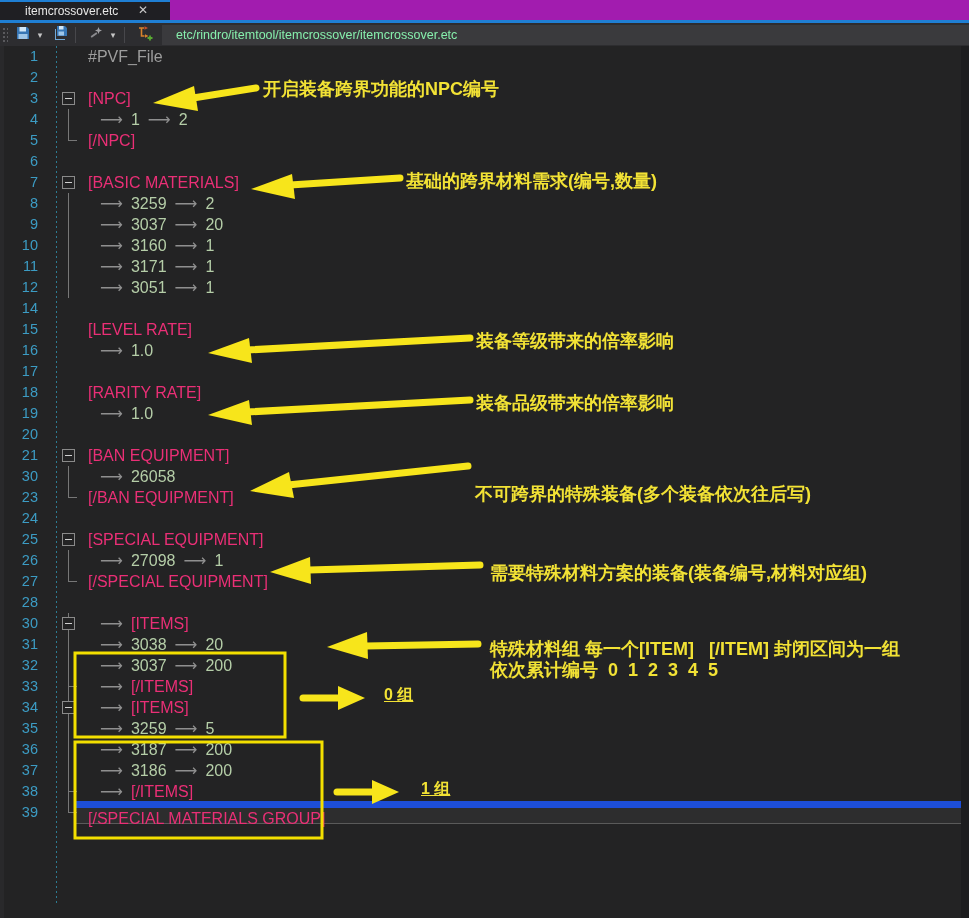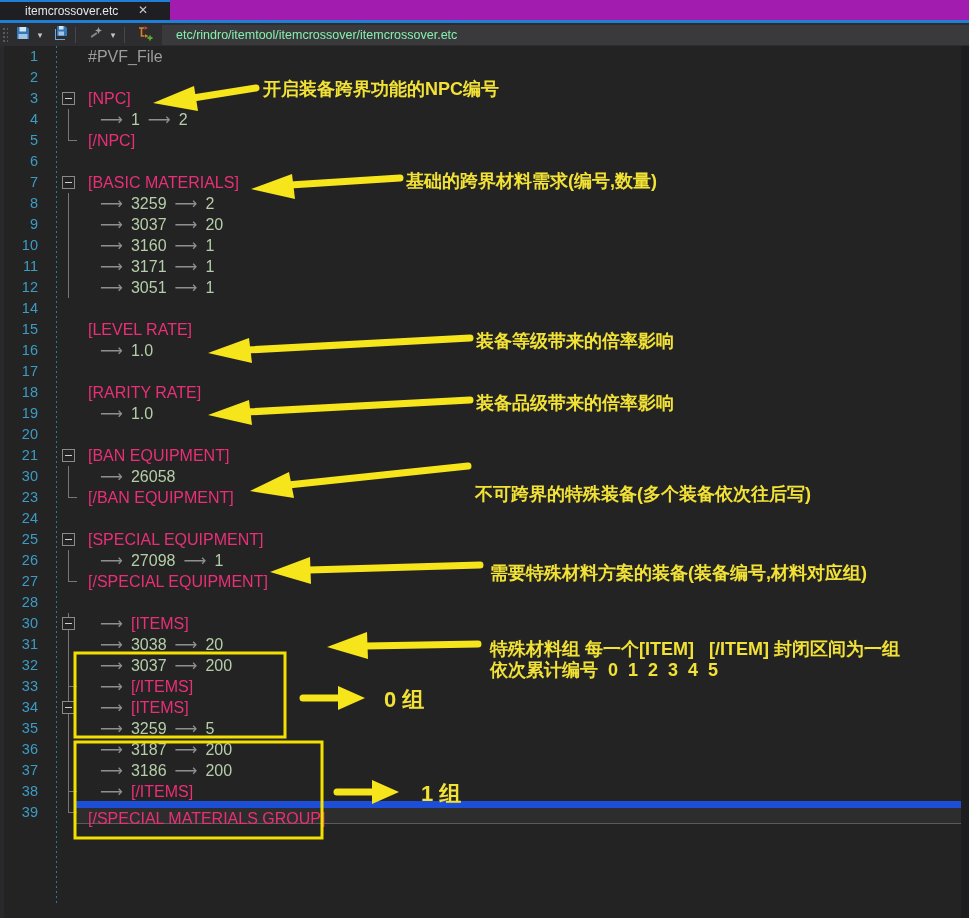--- a/index.html
+++ b/index.html
@@ -48,21 +48,21 @@
   .seg-dir{ color:#9d9d9d; font-weight:normal; }
   .seg-tag{ color:#ea2f76; }
   .seg-num{ color:#b5cea8; }
   .seg-arr{ color:#8f8f8f; }
   .row.current .code{ background:#2d2d2e; border-top:7px solid #1d4ed8; border-bottom:1px solid #5a5a5a;
                       margin-left:-5px; padding-left:12px; height:23px; margin-top:-1px; }
   
   .overlay{ position:absolute; left:0; top:0; width:969px; height:918px; pointer-events:none; z-index:5; }
   .note{ position:absolute; color:#f2e235; font-size:18px; font-weight:600; white-space:pre; z-index:6;
          pointer-events:none; }
-  .note.big{ font-size:22px; }
+  .note.big{ font-size:16px;text-decoration:underline; }
 </style>
 </head>
 <body>
 
 <div class="screen">
 
   <div class="tabbar">
     <div class="tab">
       <span class="tab-title">itemcrossover.etc</span>
       <span class="tab-close">✕</span>

